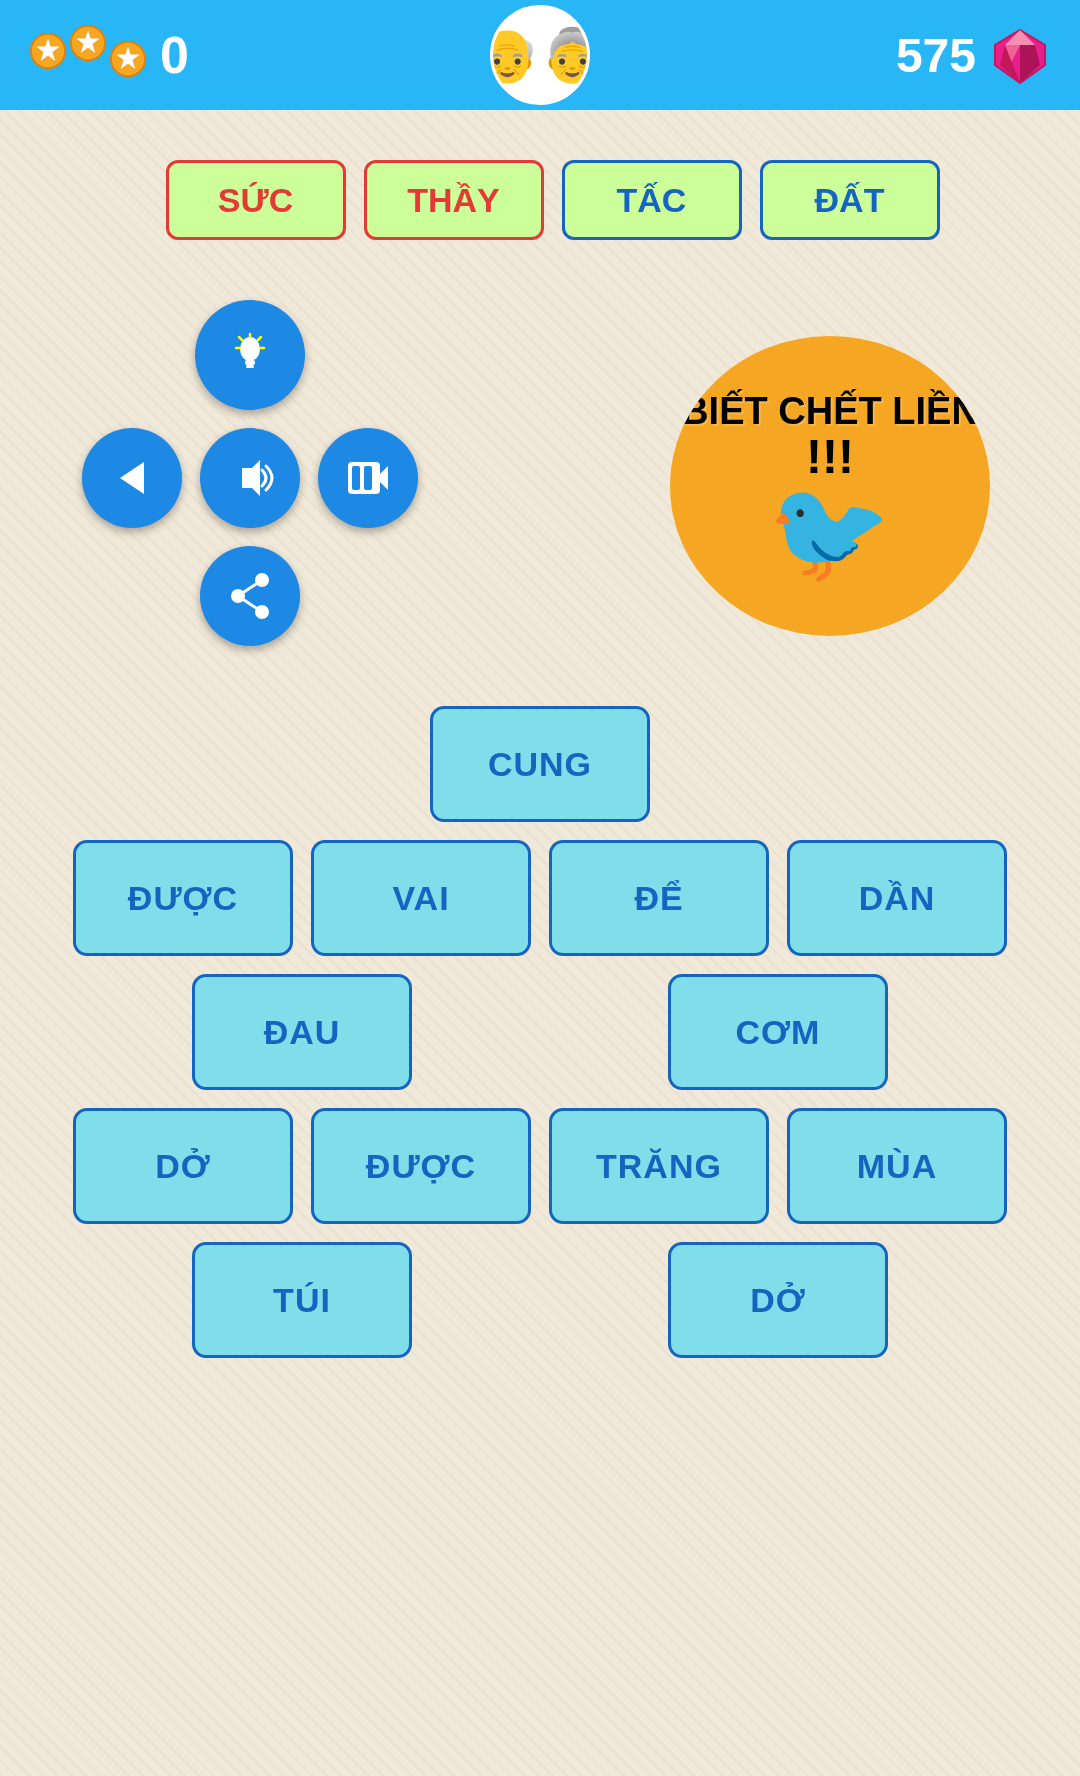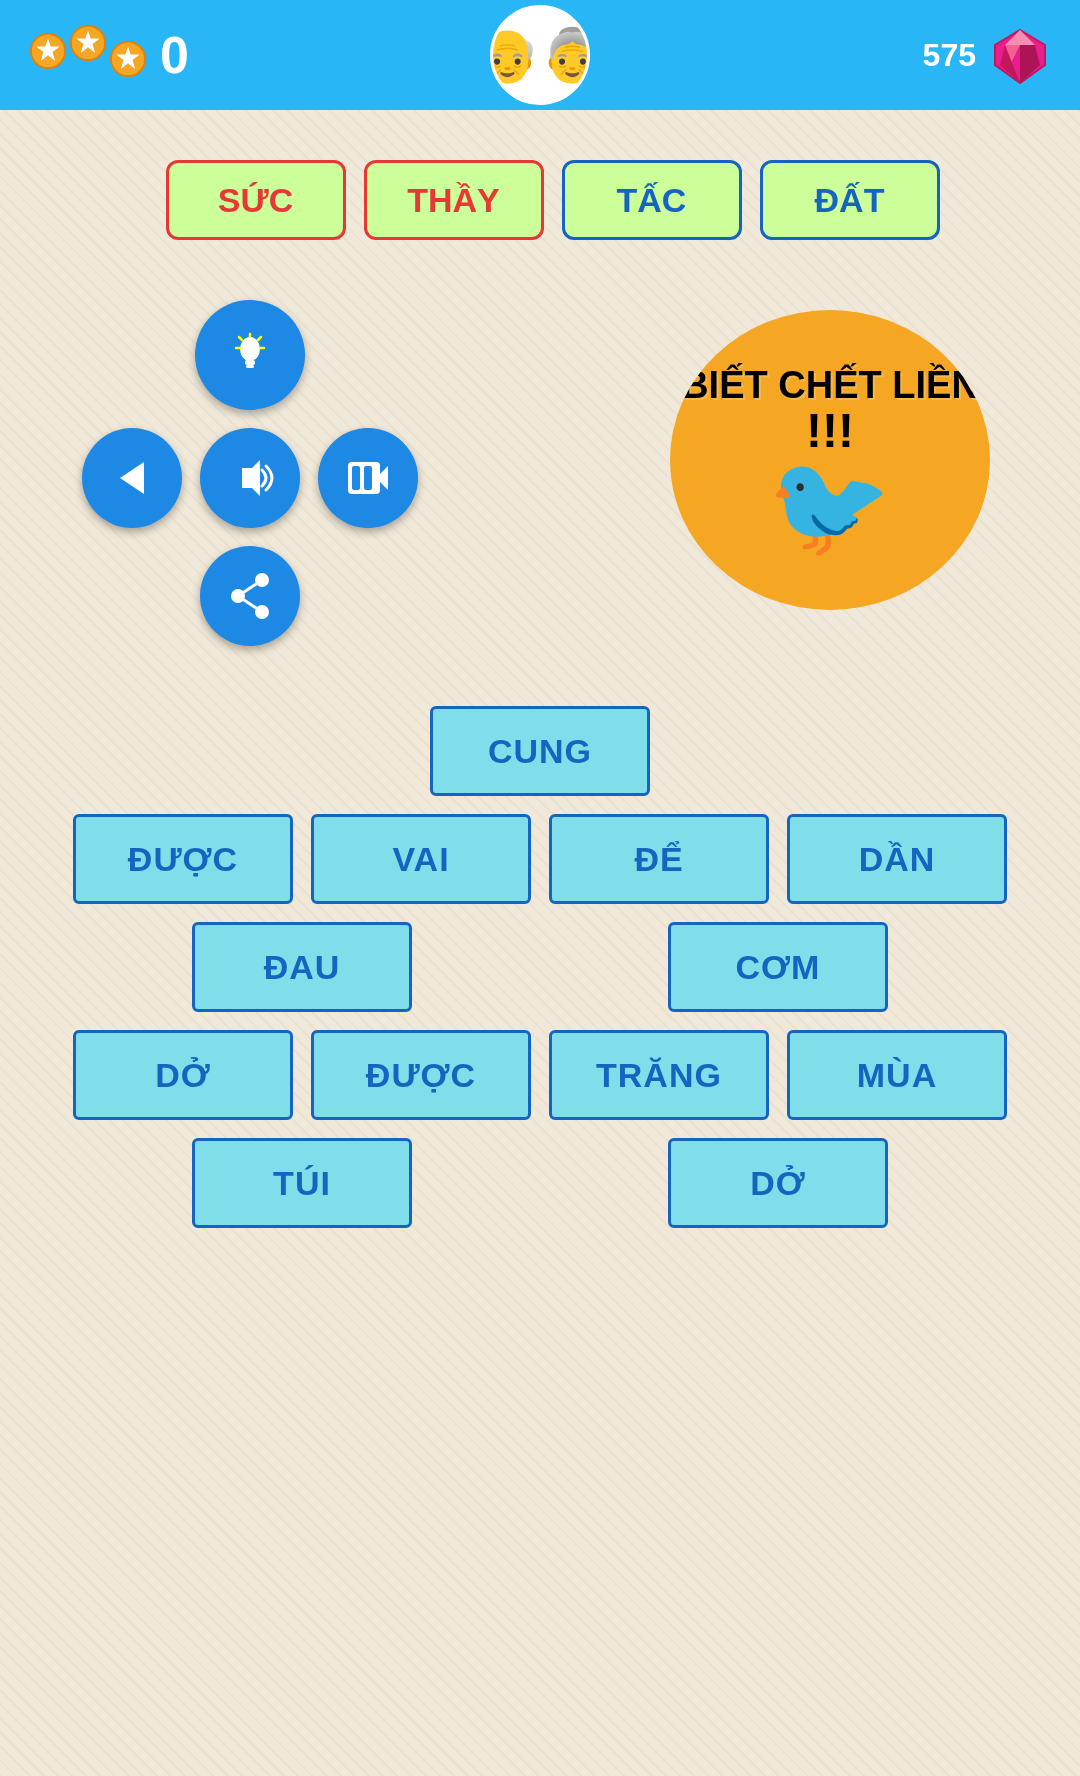--- a/index.html
+++ b/index.html
@@ -64,21 +64,21 @@
       align-items: center;
       justify-content: center;
       font-size: 48px;
     }
     .header-right {
       display: flex;
       align-items: center;
       gap: 14px;
     }
     .gem-count {
-      font-size: 32px;
+      font-size: 48px;
       font-weight: bold;
       color: white;
     }
     .gem-icon {
       width: 60px;
       height: 60px;
     }
 
     
     .answer-area {
@@ -107,21 +107,21 @@
       color: #e53935;
     }
     .answer-slot.filled-blue {
       border-color: #1565c0;
       color: #1565c0;
     }
 
     
     .middle-section {
       display: flex;
-      align-items: flex-start;
+      align-items: flex-end;
       justify-content: space-between;
       padding: 30px 60px;
       gap: 20px;
     }
     .controls {
       display: flex;
       flex-direction: column;
       align-items: center;
       gap: 18px;
       position: relative;
@@ -170,23 +170,23 @@
       flex-direction: column;
       gap: 18px;
     }
     .word-row {
       display: flex;
       gap: 18px;
       justify-content: center;
     }
     .word-btn {
       min-width: 220px;
-      height: 90px;
+      height: 116px;
       border: 3px solid #1565c0;
-      border-radius: 6px;
+      border-radius: 14px;
       background: #80deea;
       font-size: 34px;
       font-weight: bold;
       color: #1565c0;
       cursor: pointer;
       display: flex;
       align-items: center;
       justify-content: center;
       letter-spacing: 1px;
       padding: 0 20px;

